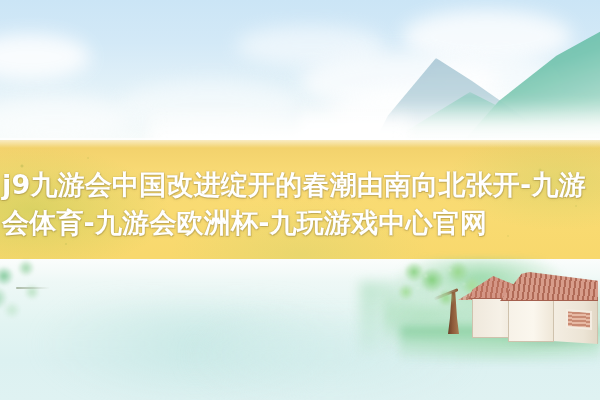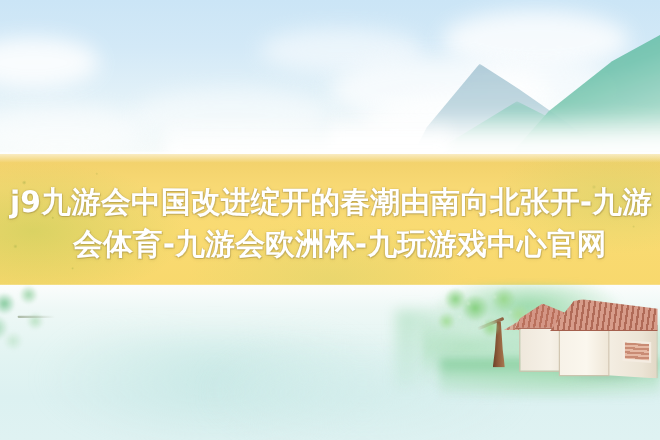--- a/index.html
+++ b/index.html
@@ -305,39 +305,39 @@
     background: repeating-linear-gradient(100deg, #bd7a66 0px, #bd7a66 2px, #dba694 2px, #dba694 5px);
     clip-path: polygon(100% 0%, 100% 100%, 0% 100%);
     opacity: .9;
   }
 
   
   .title-block {
     position: absolute;
     left: 0; top: 166px;
     width: 600px;
-    text-align: center;
+    text-align: left;
     z-index: 40;
   }
   .title-line {
     font-family: "DejaVu Sans", "Liberation Sans", sans-serif;
     font-weight: bold;
     font-size: 27px;
     line-height: 38px;
     color: #ffffff;
     letter-spacing: .2px;
     white-space: nowrap;
     text-shadow:
        0 0 1px rgba(150,130,60,.55),
        1px 1px 0 rgba(160,140,70,.30),
       -1px 1px 0 rgba(160,140,70,.18),
        0 1px 3px rgba(140,120,50,.25);
   }
   .title-line.l1 { padding-left: 2px; }
-  .title-line.l2 { padding-left: 18px; }
+  .title-line.l2 { padding-left: 2px; }
 </style>
 </head>
 <body>
 
 <div id="stage">
 
   <div class="sky"></div>
   <div class="cloud c1"></div>
   <div class="cloud c2"></div>
   <div class="cloud c3"></div>

